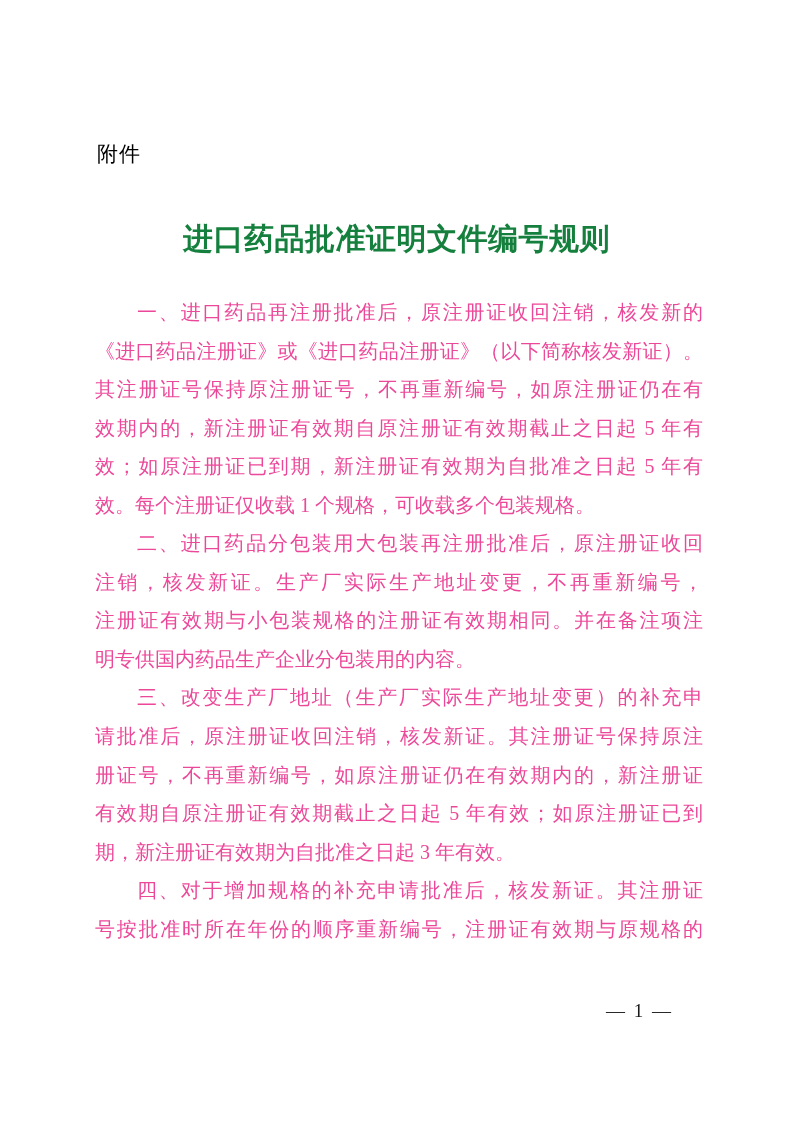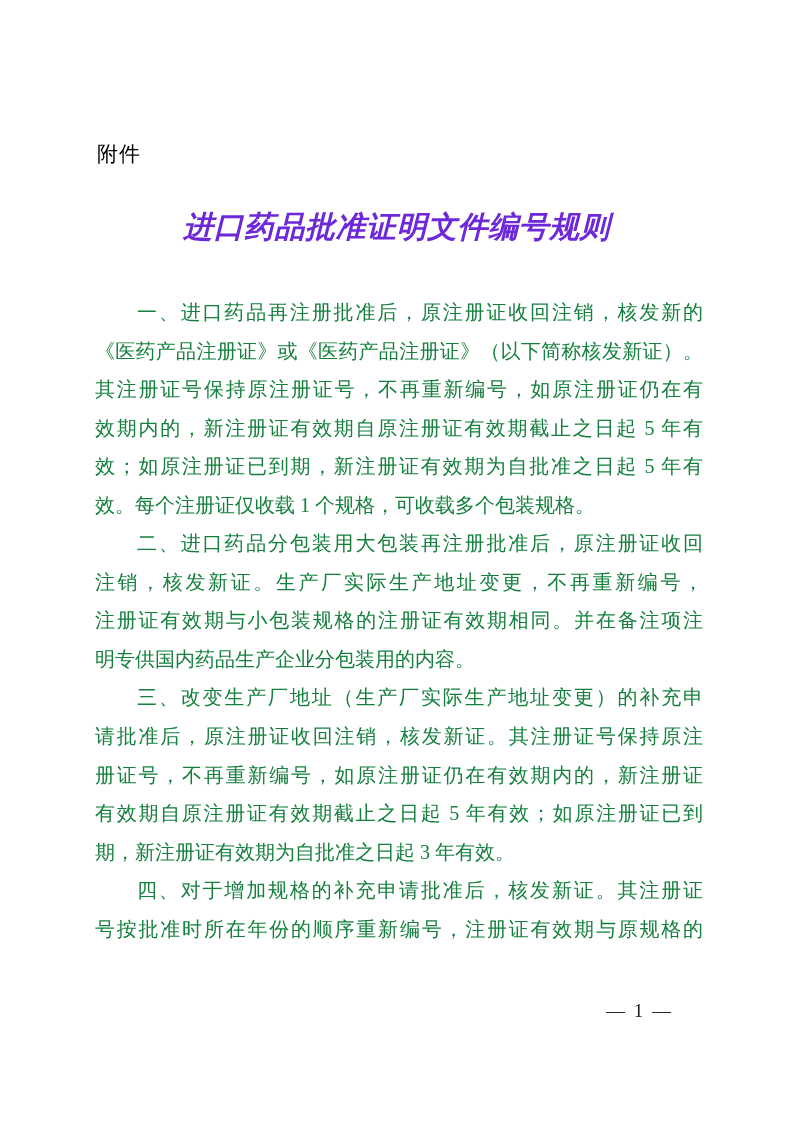--- a/index.html
+++ b/index.html
@@ -23,36 +23,35 @@
     font-family: "Liberation Sans", sans-serif;
     font-size: 21px;
     letter-spacing: 1px;
     color: #000000;
   }
   .title {
     position: absolute;
     left: 0;
     right: 0;
     top: 207px;
-    margin: 0;
+    margin: 12px;
     text-align: center;
     font-family: "Liberation Sans", sans-serif;
     font-weight: 700;
     font-size: 30px;
     letter-spacing: 0.5px;
-    color: #6d28d9;
-    font-style: italic;
+    color: #15803d;
   }
   .body-text {
     position: absolute;
     left: 95px;
     top: 293px;
     width: 608px;
     font-size: 20px;
-    color: #15803d;
+    color: #ec4899;
   }
   .line {
     height: 38.55px;
     line-height: 38.55px;
     text-align: justify;
     text-align-last: justify;
     text-justify: inter-character;
     overflow: visible;
   }
   .line.indent {
@@ -76,21 +75,21 @@
 <body>
 
 <div class="page">
 
   <div class="attachment">附件</div>
 
   <h1 class="title">进口药品批准证明文件编号规则</h1>
 
   <div class="body-text">
     <div class="line indent">一、进口药品再注册批准后，原注册证收回注销，核发新的</div>
-    <div class="line">《医药产品注册证》或《医药产品注册证》（以下简称核发新证）。</div>
+    <div class="line">《进口药品注册证》或《进口药品注册证》（以下简称核发新证）。</div>
     <div class="line">其注册证号保持原注册证号，不再重新编号，如原注册证仍在有</div>
     <div class="line">效期内的，新注册证有效期自原注册证有效期截止之日起 5 年有</div>
     <div class="line">效；如原注册证已到期，新注册证有效期为自批准之日起 5 年有</div>
     <div class="line end">效。每个注册证仅收载 1 个规格，可收载多个包装规格。</div>
     <div class="line indent">二、进口药品分包装用大包装再注册批准后，原注册证收回</div>
     <div class="line">注销，核发新证。生产厂实际生产地址变更，不再重新编号，</div>
     <div class="line">注册证有效期与小包装规格的注册证有效期相同。并在备注项注</div>
     <div class="line end">明专供国内药品生产企业分包装用的内容。</div>
     <div class="line indent">三、改变生产厂地址（生产厂实际生产地址变更）的补充申</div>
     <div class="line">请批准后，原注册证收回注销，核发新证。其注册证号保持原注</div>

